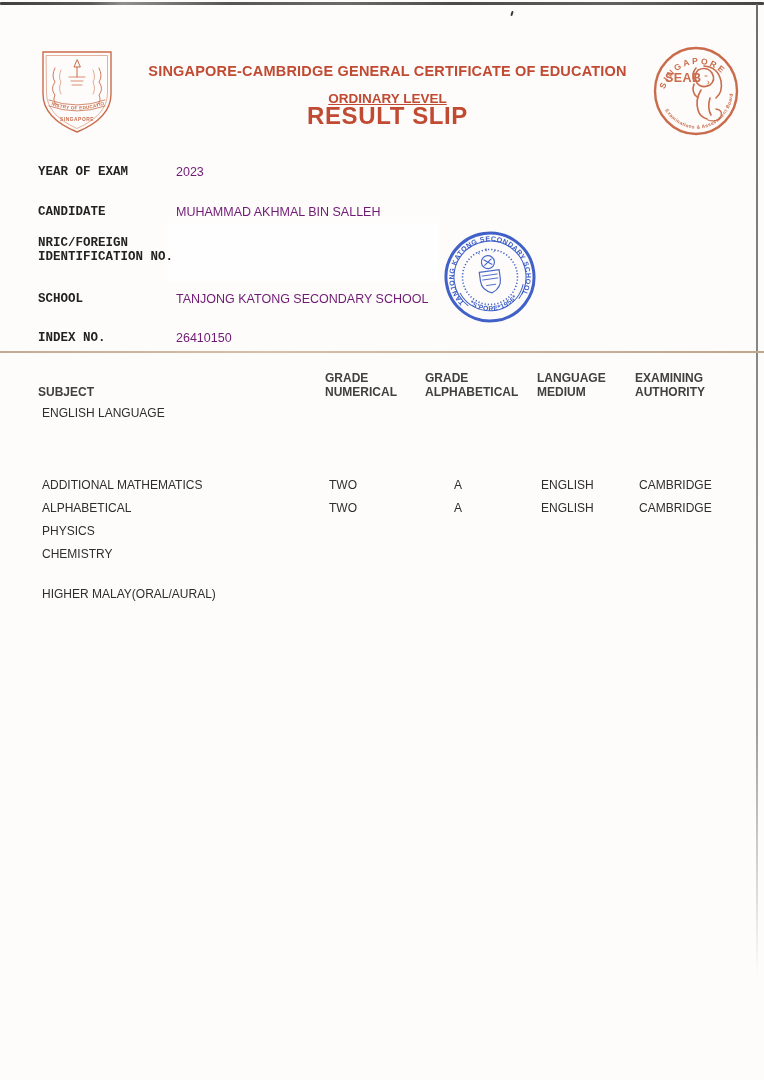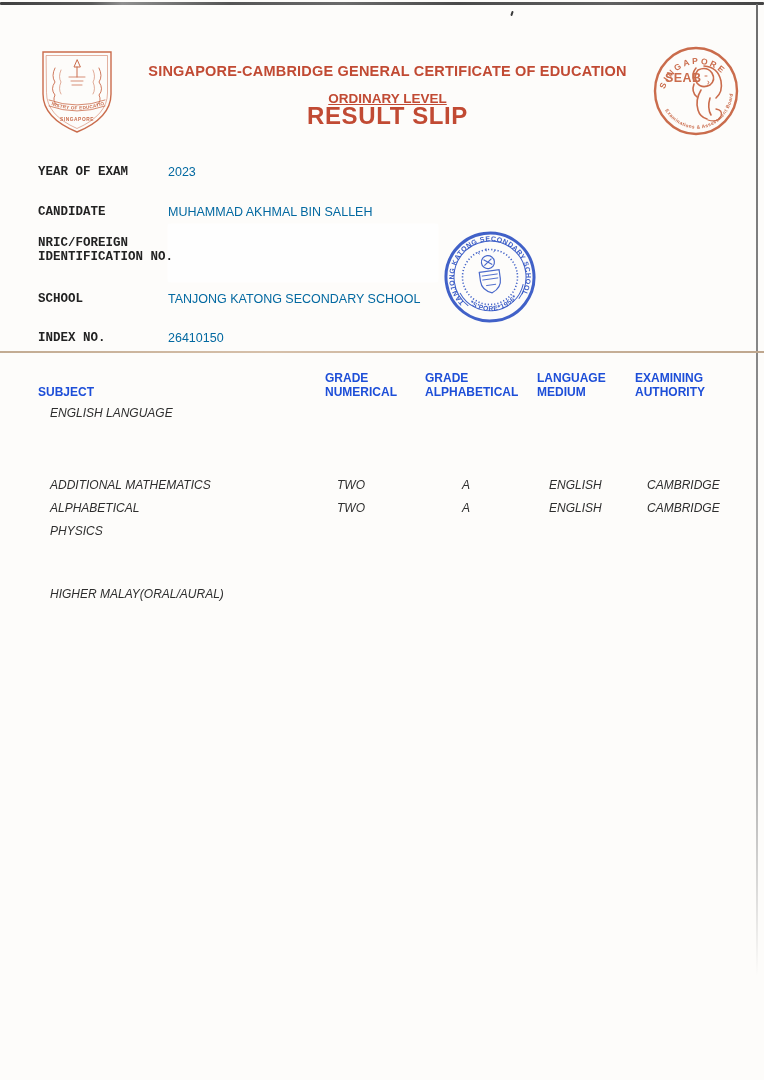--- a/index.html
+++ b/index.html
@@ -29,29 +29,29 @@
   }
   
   .moe-crest{position:absolute;left:38px;top:47px;width:78px;height:90px;}
   .seab-logo{position:absolute;left:648px;top:42px;width:96px;height:96px;}
   .title-block{position:absolute;left:135px;top:0;width:505px;text-align:center;color:#c14a33;}
   .title-1{position:absolute;left:0;top:63px;width:100%;font-size:14.5px;font-weight:bold;letter-spacing:.2px;}
   .title-2{position:absolute;left:0;top:91px;width:100%;font-size:13.5px;font-weight:bold;text-decoration:underline;}
   .title-3{position:absolute;left:0;top:102px;width:100%;font-size:24px;font-weight:bold;letter-spacing:.6px;}
   
   .lbl{position:absolute;left:38px;font-size:12.5px;font-weight:bold;color:#222;line-height:14px;white-space:nowrap;font-family:Liberation Mono, monospace;}
-  .val{position:absolute;left:168px;font-size:12.5px;color:#0369a1;line-height:14px;white-space:nowrap;}
+  .val{position:absolute;left:176px;font-size:12.5px;color:#701a75;line-height:14px;white-space:nowrap;}
   .redaction{position:absolute;left:168px;top:224px;width:270px;height:58px;background:#fefefe;box-shadow:0 0 3px rgba(255,255,255,.9);}
   .school-stamp{position:absolute;left:442px;top:229px;width:96px;height:96px;}
   .divider{position:absolute;left:0;top:351px;width:764px;height:2px;
     background:linear-gradient(90deg,#c2ab92,#d3bda6 30%,#c7b098 70%,#bda favor:#bda78e);
     background:linear-gradient(90deg,#c2ab92,#d6c0aa 35%,#c7b098 75%,#bfa78e);}
   
-  .th{position:absolute;font-size:12px;font-weight:bold;color:#1d4ed8;line-height:14px;white-space:nowrap;}
-  .trow{position:absolute;left:12px;width:624px;height:16px;font-style:italic;}
+  .th{position:absolute;font-size:12px;font-weight:bold;color:#404040;line-height:14px;white-space:nowrap;}
+  .trow{position:absolute;left:4px;width:624px;height:16px;}
   .tc{position:absolute;font-size:12px;color:#2e2e2e;line-height:14px;white-space:nowrap;}
   .c-sub{left:38px;}
   .c-num{left:325px;}
   .c-alp{left:450px;}
   .c-lang{left:537px;}
   .c-exam{left:635px;}
 </style>
 </head>
 <body>
 
@@ -193,20 +193,27 @@
     <span class="tc c-lang">ENGLISH</span>
     <span class="tc c-exam">CAMBRIDGE</span>
   </div>
   <div class="trow" style="top:524px">
     <span class="tc c-sub">PHYSICS</span>
     <span class="tc c-num"></span>
     <span class="tc c-alp"></span>
     <span class="tc c-lang"></span>
     <span class="tc c-exam"></span>
   </div>
+  <div class="trow" style="top:547px">
+    <span class="tc c-sub">CHEMISTRY</span>
+    <span class="tc c-num"></span>
+    <span class="tc c-alp"></span>
+    <span class="tc c-lang"></span>
+    <span class="tc c-exam"></span>
+  </div>
   <div class="trow" style="top:587px">
     <span class="tc c-sub">HIGHER MALAY(ORAL/AURAL)</span>
     <span class="tc c-num"></span>
     <span class="tc c-alp"></span>
     <span class="tc c-lang"></span>
     <span class="tc c-exam"></span>
   </div>
 
 </div>
 

